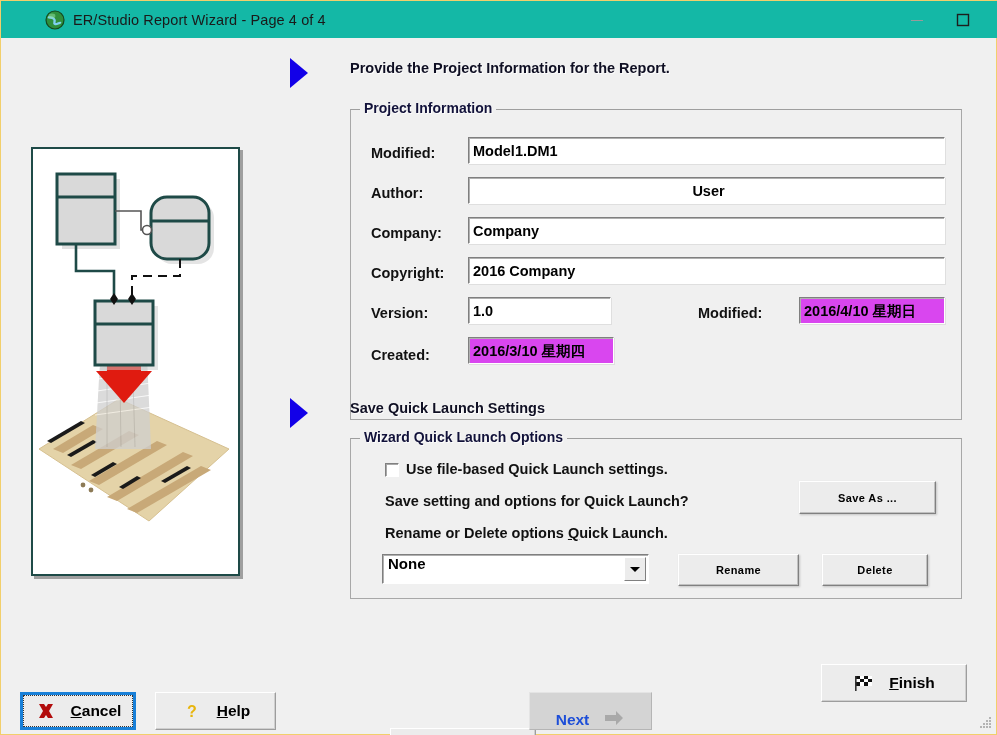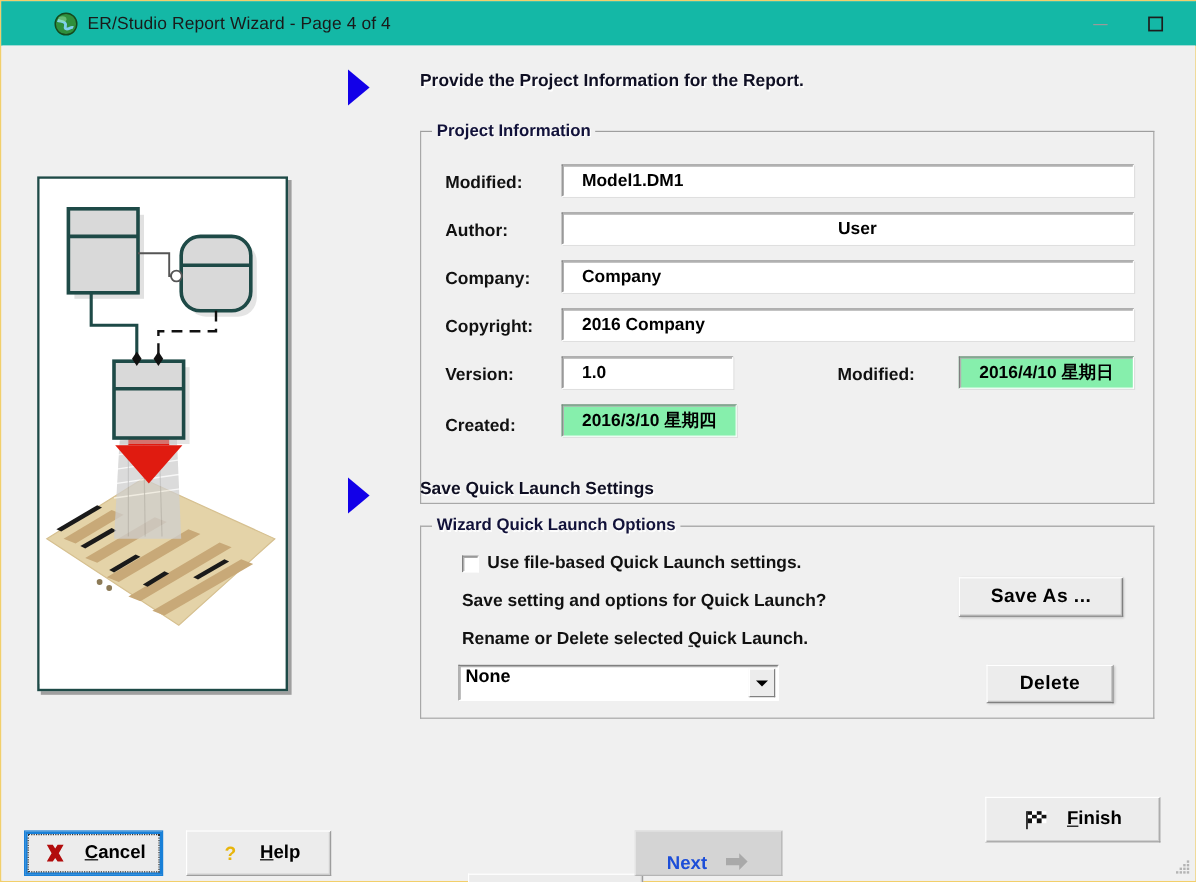--- a/index.html
+++ b/index.html
@@ -63,39 +63,39 @@
     position:absolute;font-size:14.5px;font-weight:bold;color:#111;
     white-space:nowrap;
   }
   
   .tinput{
     position:absolute;box-sizing:border-box;background:#ffffff;
     border:1px solid;
     border-color:#7f7f7f #ffffff #ffffff #7f7f7f;
     box-shadow: inset 1px 1px 0 #b0b0b0, 1px 1px 0 #dfdfdf;
     font-size:14.5px;font-weight:bold;color:#000;
-    padding:2px 0 0 16px;overflow:hidden;white-space:nowrap;
+    padding:2px 0 0 4px;overflow:hidden;white-space:nowrap;
     font-family:"Liberation Sans", sans-serif;
   }
-  .tinput.readonly{background:#86efac;}
+  .tinput.readonly{background:#d946ef;}
   
   .cbox{
     position:absolute;width:14px;height:14px;box-sizing:border-box;
     background:#ffffff;border:1px solid;
     border-color:#808080 #ffffff #ffffff #808080;
     box-shadow: inset 1px 1px 0 #a8a8a8;
   }
   
   .btn{
     position:absolute;box-sizing:border-box;background:#ececec;
     border:1px solid;
     border-color:#ffffff #808080 #808080 #ffffff;
     box-shadow: inset -1px -1px 0 #c0c0c0, 1px 1px 2px rgba(0,0,0,.18);
     display:flex;align-items:center;justify-content:center;
-    font-size:16px;font-weight:bold;color:#000;white-space:nowrap;
+    font-size:11px;font-weight:bold;color:#000;white-space:nowrap;
     letter-spacing:.4px;
   }
   
   .combo{
     position:absolute;box-sizing:border-box;background:#ffffff;
     border:1px solid;
     border-color:#7f7f7f #ffffff #ffffff #7f7f7f;
     box-shadow: inset 1px 1px 0 #b0b0b0;
     font-size:15px;font-weight:bold;color:#000;
     display:flex;align-items:flex-start;padding-left:5px;
@@ -295,28 +295,31 @@
 
     <span class="cbox" style="left:383px;top:425px;"></span>
     <div class="flabel" style="left:383px;top:455px;">Save setting and options for Quick Launch?</div>
 
     <div class="flabel" style="left:404px;top:423px;">Use file-based Quick Launch settings.</div>
     <div class="btn" style="left:797px;top:443px;width:137px;height:33px;">
       <span>Save As ...</span>
     </div>
 
     <div class="flabel" style="left:383px;top:487px;">
-      <span>Rename or Delete selected </span><span class="acc">Q</span><span>uick Launch.</span>
+      <span>Rename or Delete options </span><span class="acc">Q</span><span>uick Launch.</span>
     </div>
 
     <div class="combo" style="left:380px;top:516px;width:267px;height:30px;">
       <span>None</span>
       <span class="combo-arrow">
           <i></i>
         </span>
+    </div>
+    <div class="btn" style="left:676px;top:516px;width:121px;height:32px;">
+      <span>Rename</span>
     </div>
     <div class="btn" style="left:820px;top:516px;width:106px;height:32px;">
       <span>Delete</span>
     </div>
 
     <div class="tbtn focused" style="left:18px;top:654px;width:116px;height:38px;">
       <span class="ico">
         <svg width="20" height="20" viewBox="0 0 20 20">
           <path d="M3 3 L8 3 L10 6 L12 3 L17 3 L13 10 L17 17 L12 17 L10 14 L8 17 L3 17 L7 10 Z" fill="#b20d0d"></path>
         </svg>

